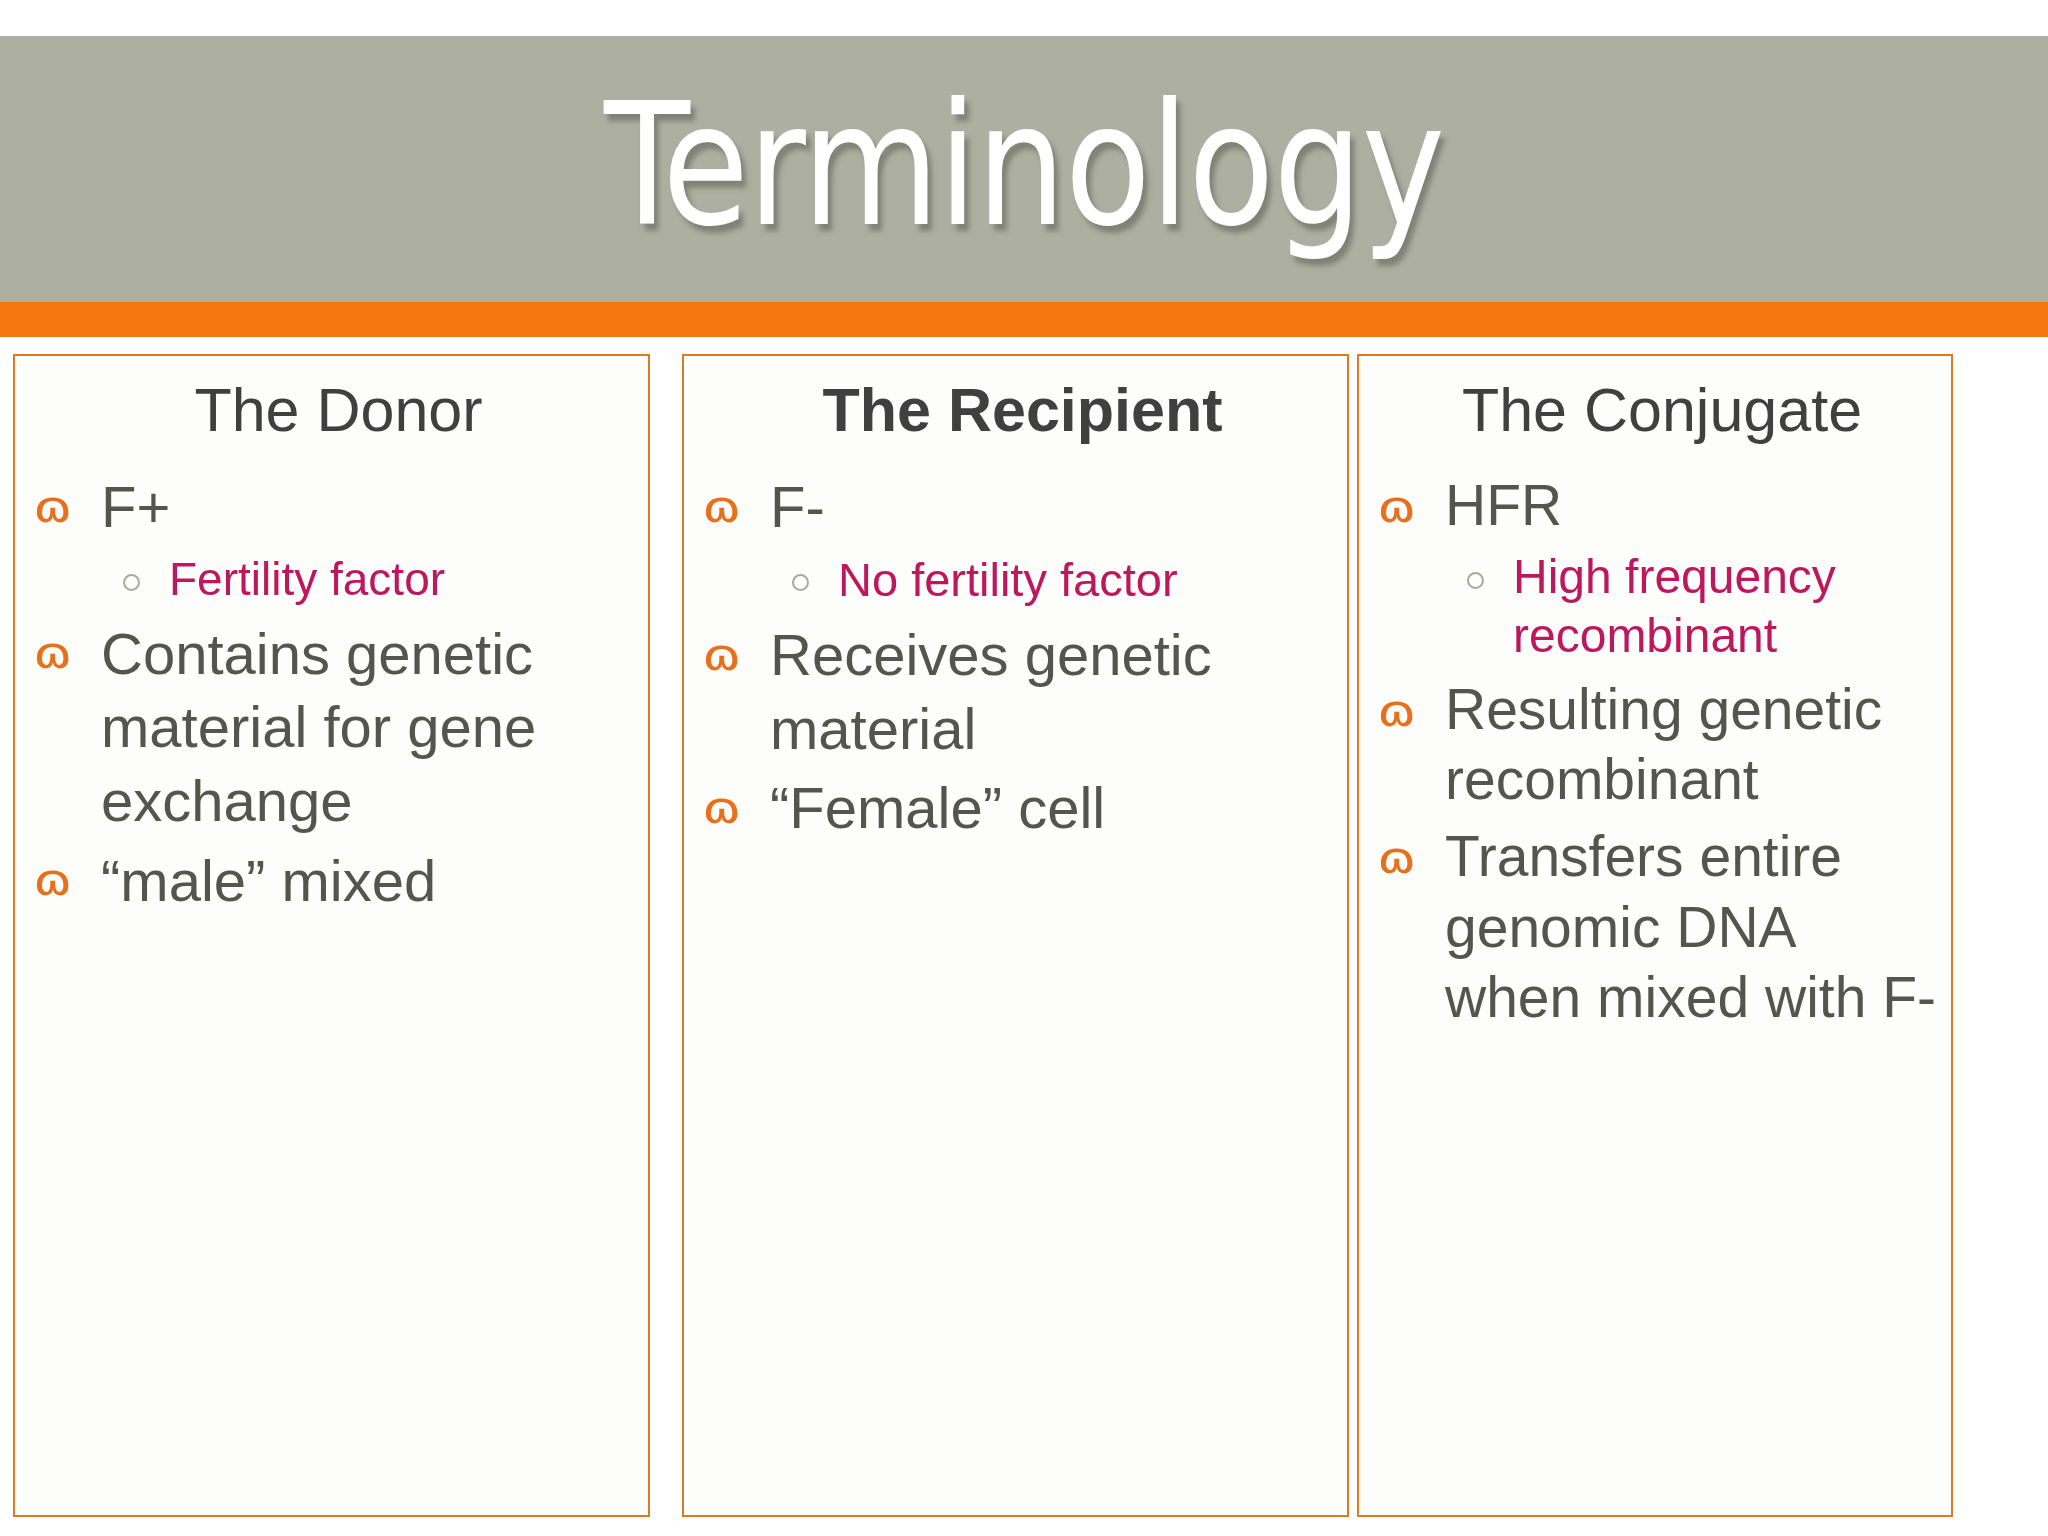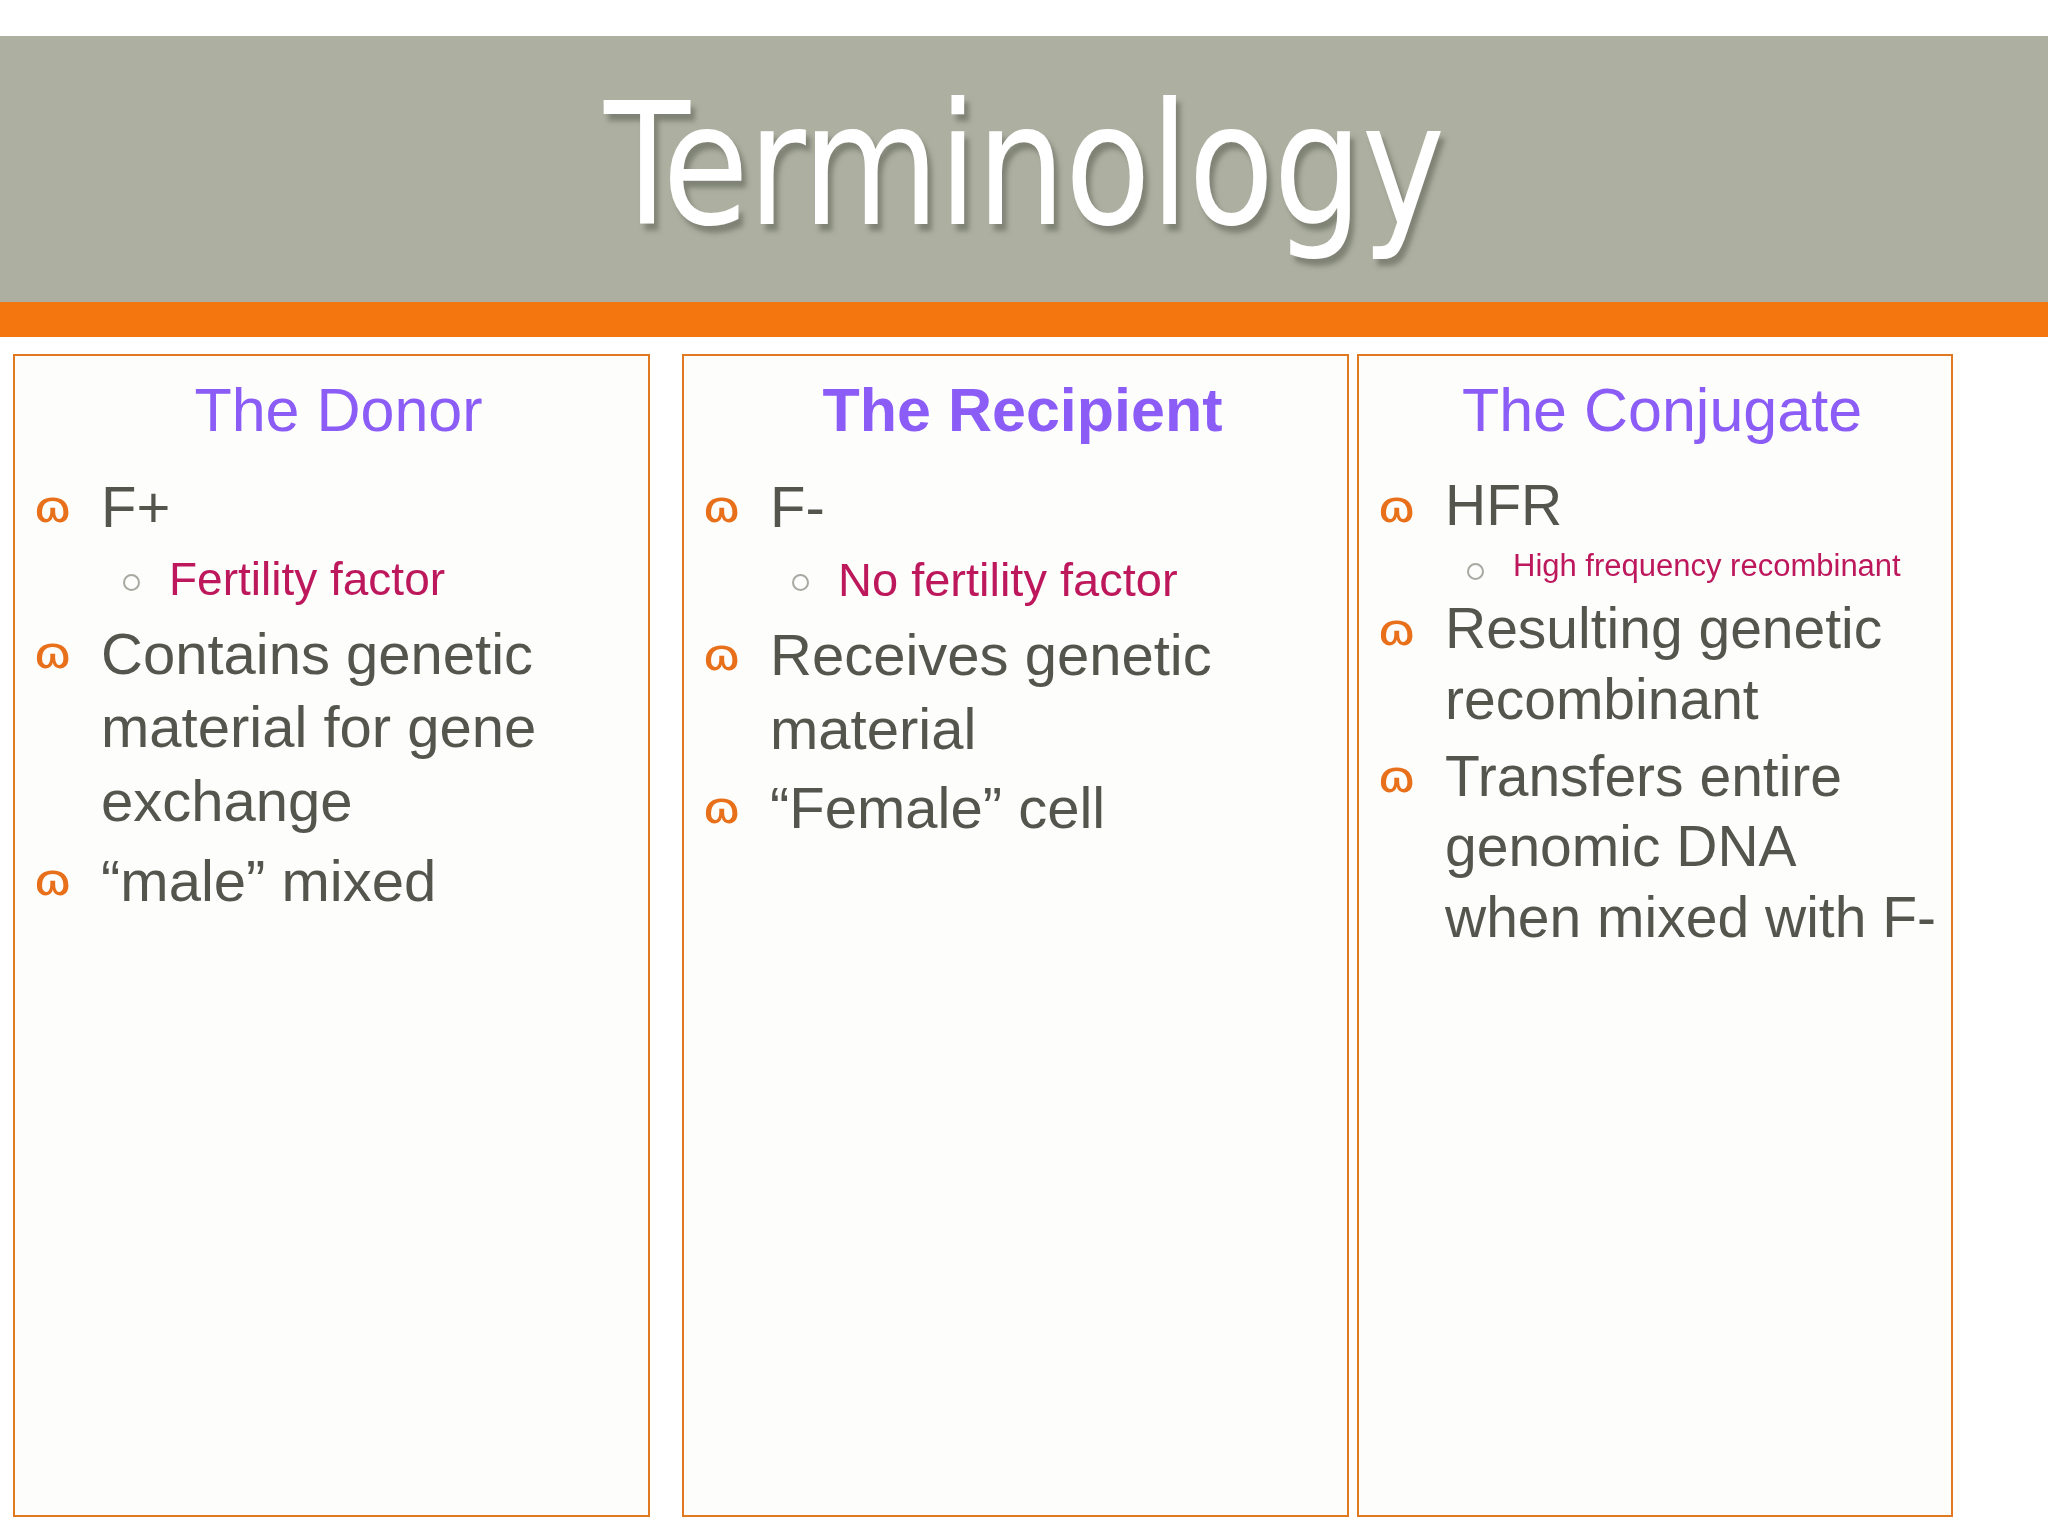--- a/index.html
+++ b/index.html
@@ -86,21 +86,21 @@
   .col-inner {
     position: absolute;
     left: 0;
     top: 0;
     width: 100%;
     
     overflow: visible;
   }
 
   .col-heading {
-    color: #8b5cf6;
+    color: #404040;
     font-size: 60px;
     font-weight: 400;
     line-height: 1.05;
     text-align: center;
     padding: 22px 6px 0 20px;
     white-space: nowrap;
     font-family: "Liberation Sans", sans-serif;
   }
   .col-1 .col-heading { font-size: 61px; }
   .col-2 .col-heading { font-size: 61px; font-weight: bold; }
@@ -153,21 +153,21 @@
     top: 0.52em;
     width: 17px;
     height: 17px;
     border: 2px solid #a8a9a1;
     border-radius: 50%;
     box-sizing: border-box;
   }
 
   
   .col-3 .b1 { font-size: 57px; line-height: 1.24; }
-  .col-3 .b2 { font-size: 31px; line-height: 1.24; }
+  .col-3 .b2 { font-size: 48px; line-height: 1.24; }
   .col-2 .b1 { font-size: 58px; }
   .col-2 .b2 { font-size: 47px; }
 </style>
 </head>
 <body>
 
 <div class="slide">
 
   <div class="title-band">
     <div class="title-text">Terminology</div>

